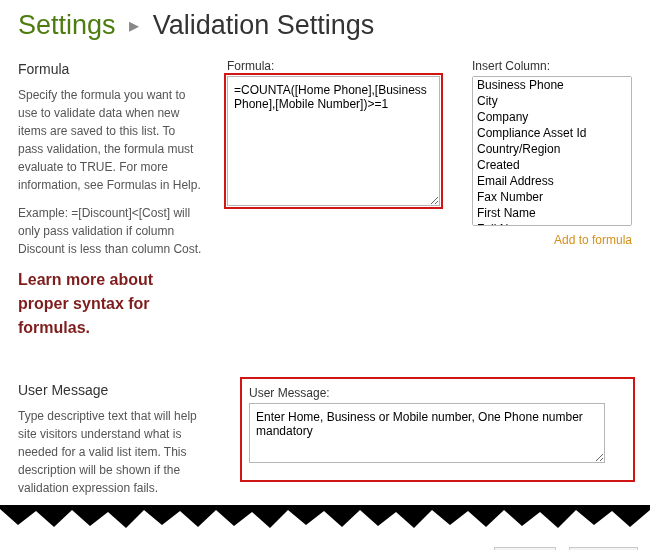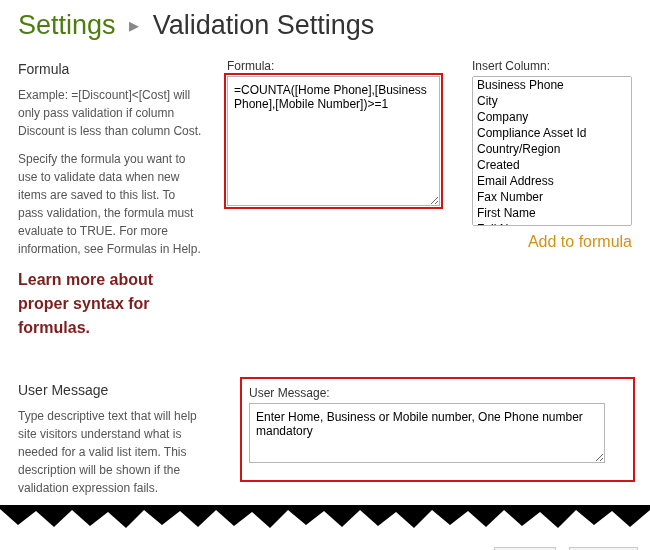--- a/index.html
+++ b/index.html
@@ -16,21 +16,21 @@
   .rightcol { flex: 1; }
   .field-row { display: flex; gap: 12px; }
   .formula-block { flex: 1; }
   .label { font-size: 12px; color: #333; margin-bottom: 3px; display: block; }
   textarea { width: 100%; font-family: inherit; font-size: 12px; padding: 6px; border: 1px solid #b6b6b6; resize: both; background: #fff; }
   .formula-ta { height: 130px; }
   .highlight-red { outline: 2px solid #d11414; outline-offset: 1px; }
   .insert-block { width: 160px; margin-left: 20px; }
   .colselect { width: 100%; height: 150px; font-size: 12px; border: 1px solid #b6b6b6; overflow-y: scroll; }
   .colselect option { padding: 1px 4px; }
-  .addlink { float: right; color: #d39019; font-size: 16px; text-decoration: none; margin-top: 6px; }
+  .addlink { float: right; color: #d39019; font-size: 12px; text-decoration: none; margin-top: 6px; }
   .section2 { margin-top: 40px; display: flex; gap: 40px; }
   .usermsg-wrap { flex: 1; }
   .usermsg-wrap .box { padding: 6px 8px 12px 6px; }
   .usermsg-ta { height: 60px; width: 95%; }
   .buttons { position: relative; text-align: right; padding: 14px 12px 10px 0; }
   .btn { display: inline-block; min-width: 62px; padding: 5px 14px; font-size: 12px; background: #f4f4f4; border: 1px solid #c8c8c8; color: #333; margin-left: 8px; cursor: pointer; font-family: Liberation Serif, serif; }
   .jagged { width: 100%; height: 28px; position: relative; margin-top: -2px; }
   .jagged svg { width: 100%; height: 100%; display: block; }
 </style>
 </head>
@@ -39,22 +39,22 @@
 <div class="page">
   <div class="header">
     <a href="#">Settings</a>
     <span class="sep">▸</span>
     <span>Validation Settings</span>
   </div>
 
   <div class="content">
     <div class="leftcol">
       <h2>Formula</h2>
+      <p>Specify the formula you want to use to validate data when new items are saved to this list. To pass validation, the formula must evaluate to TRUE. For more information, see Formulas in Help.</p>
       <p>Example: =[Discount]&lt;[Cost] will only pass validation if column Discount is less than column Cost.</p>
-      <p>Specify the formula you want to use to validate data when new items are saved to this list. To pass validation, the formula must evaluate to TRUE. For more information, see Formulas in Help.</p>
       <a href="#" class="learn">Learn more about proper syntax for formulas.</a>
     </div>
 
     <div class="rightcol">
       <div class="field-row">
         <div class="formula-block">
           <span class="label">Formula:</span>
           <textarea class="formula-ta highlight-red" id="formula-ta" style="">=COUNTA([Home Phone],[Business Phone],[Mobile Number])&gt;=1</textarea>
         </div>
         <div class="insert-block">

